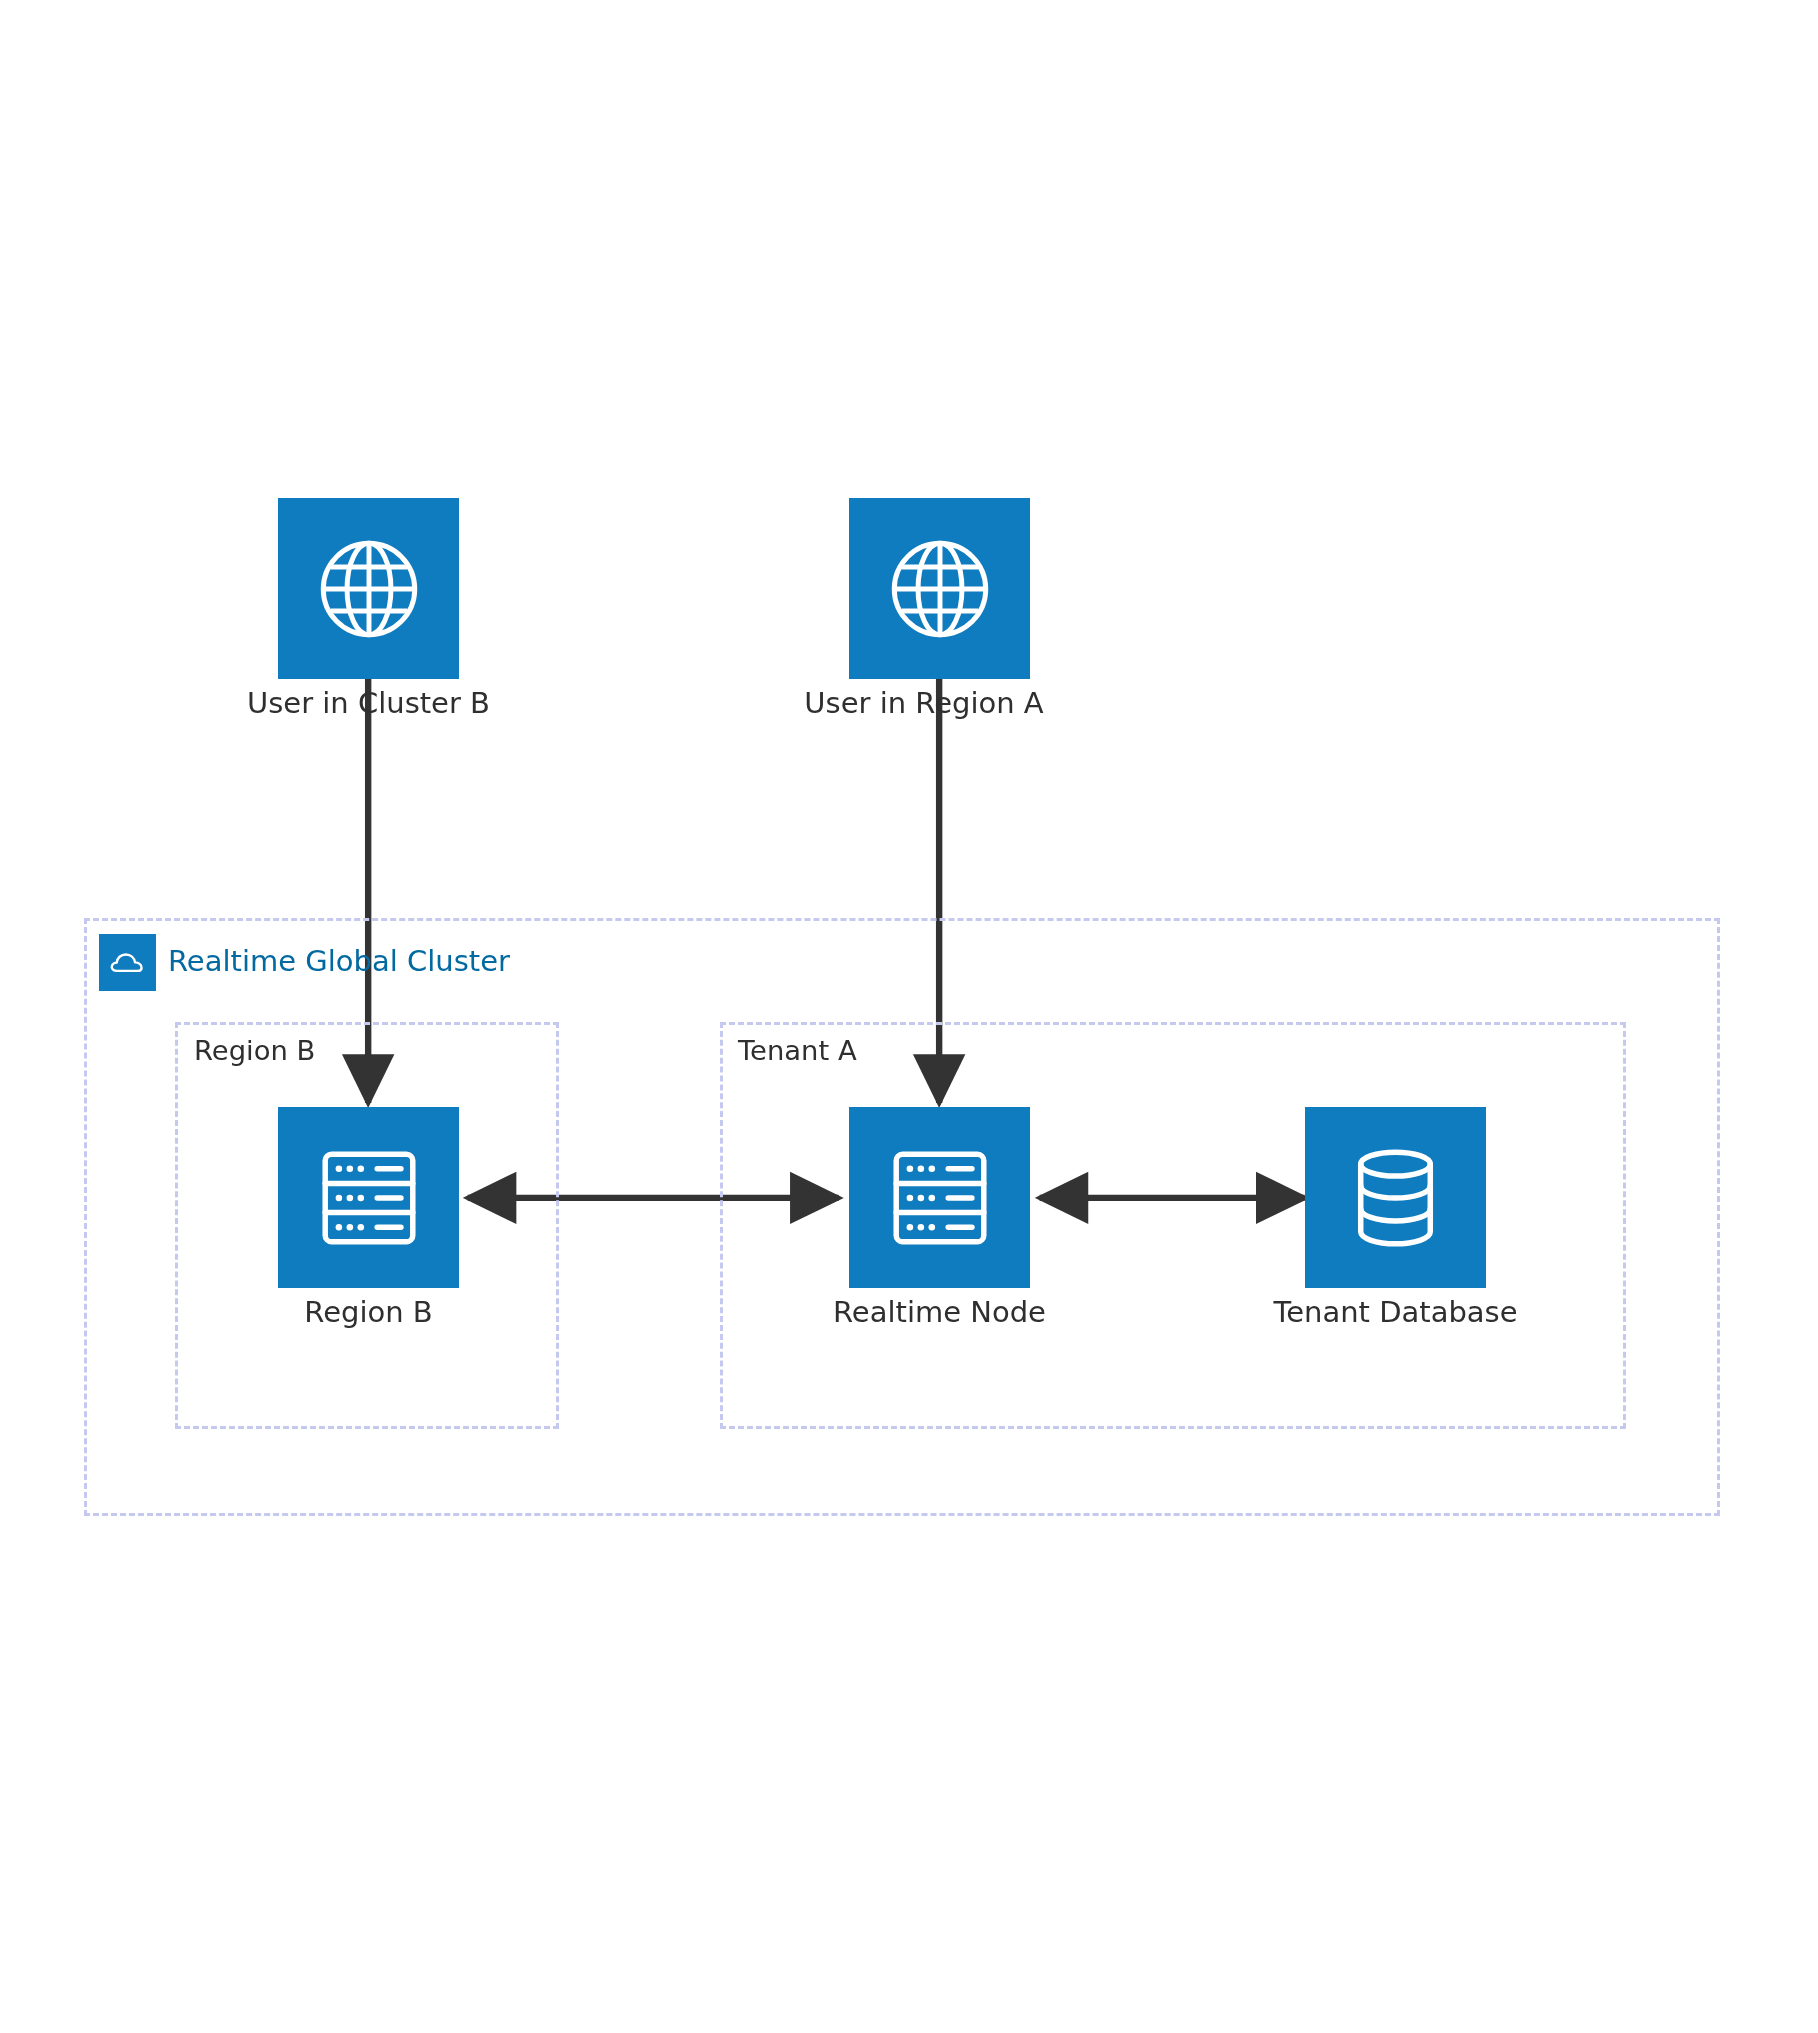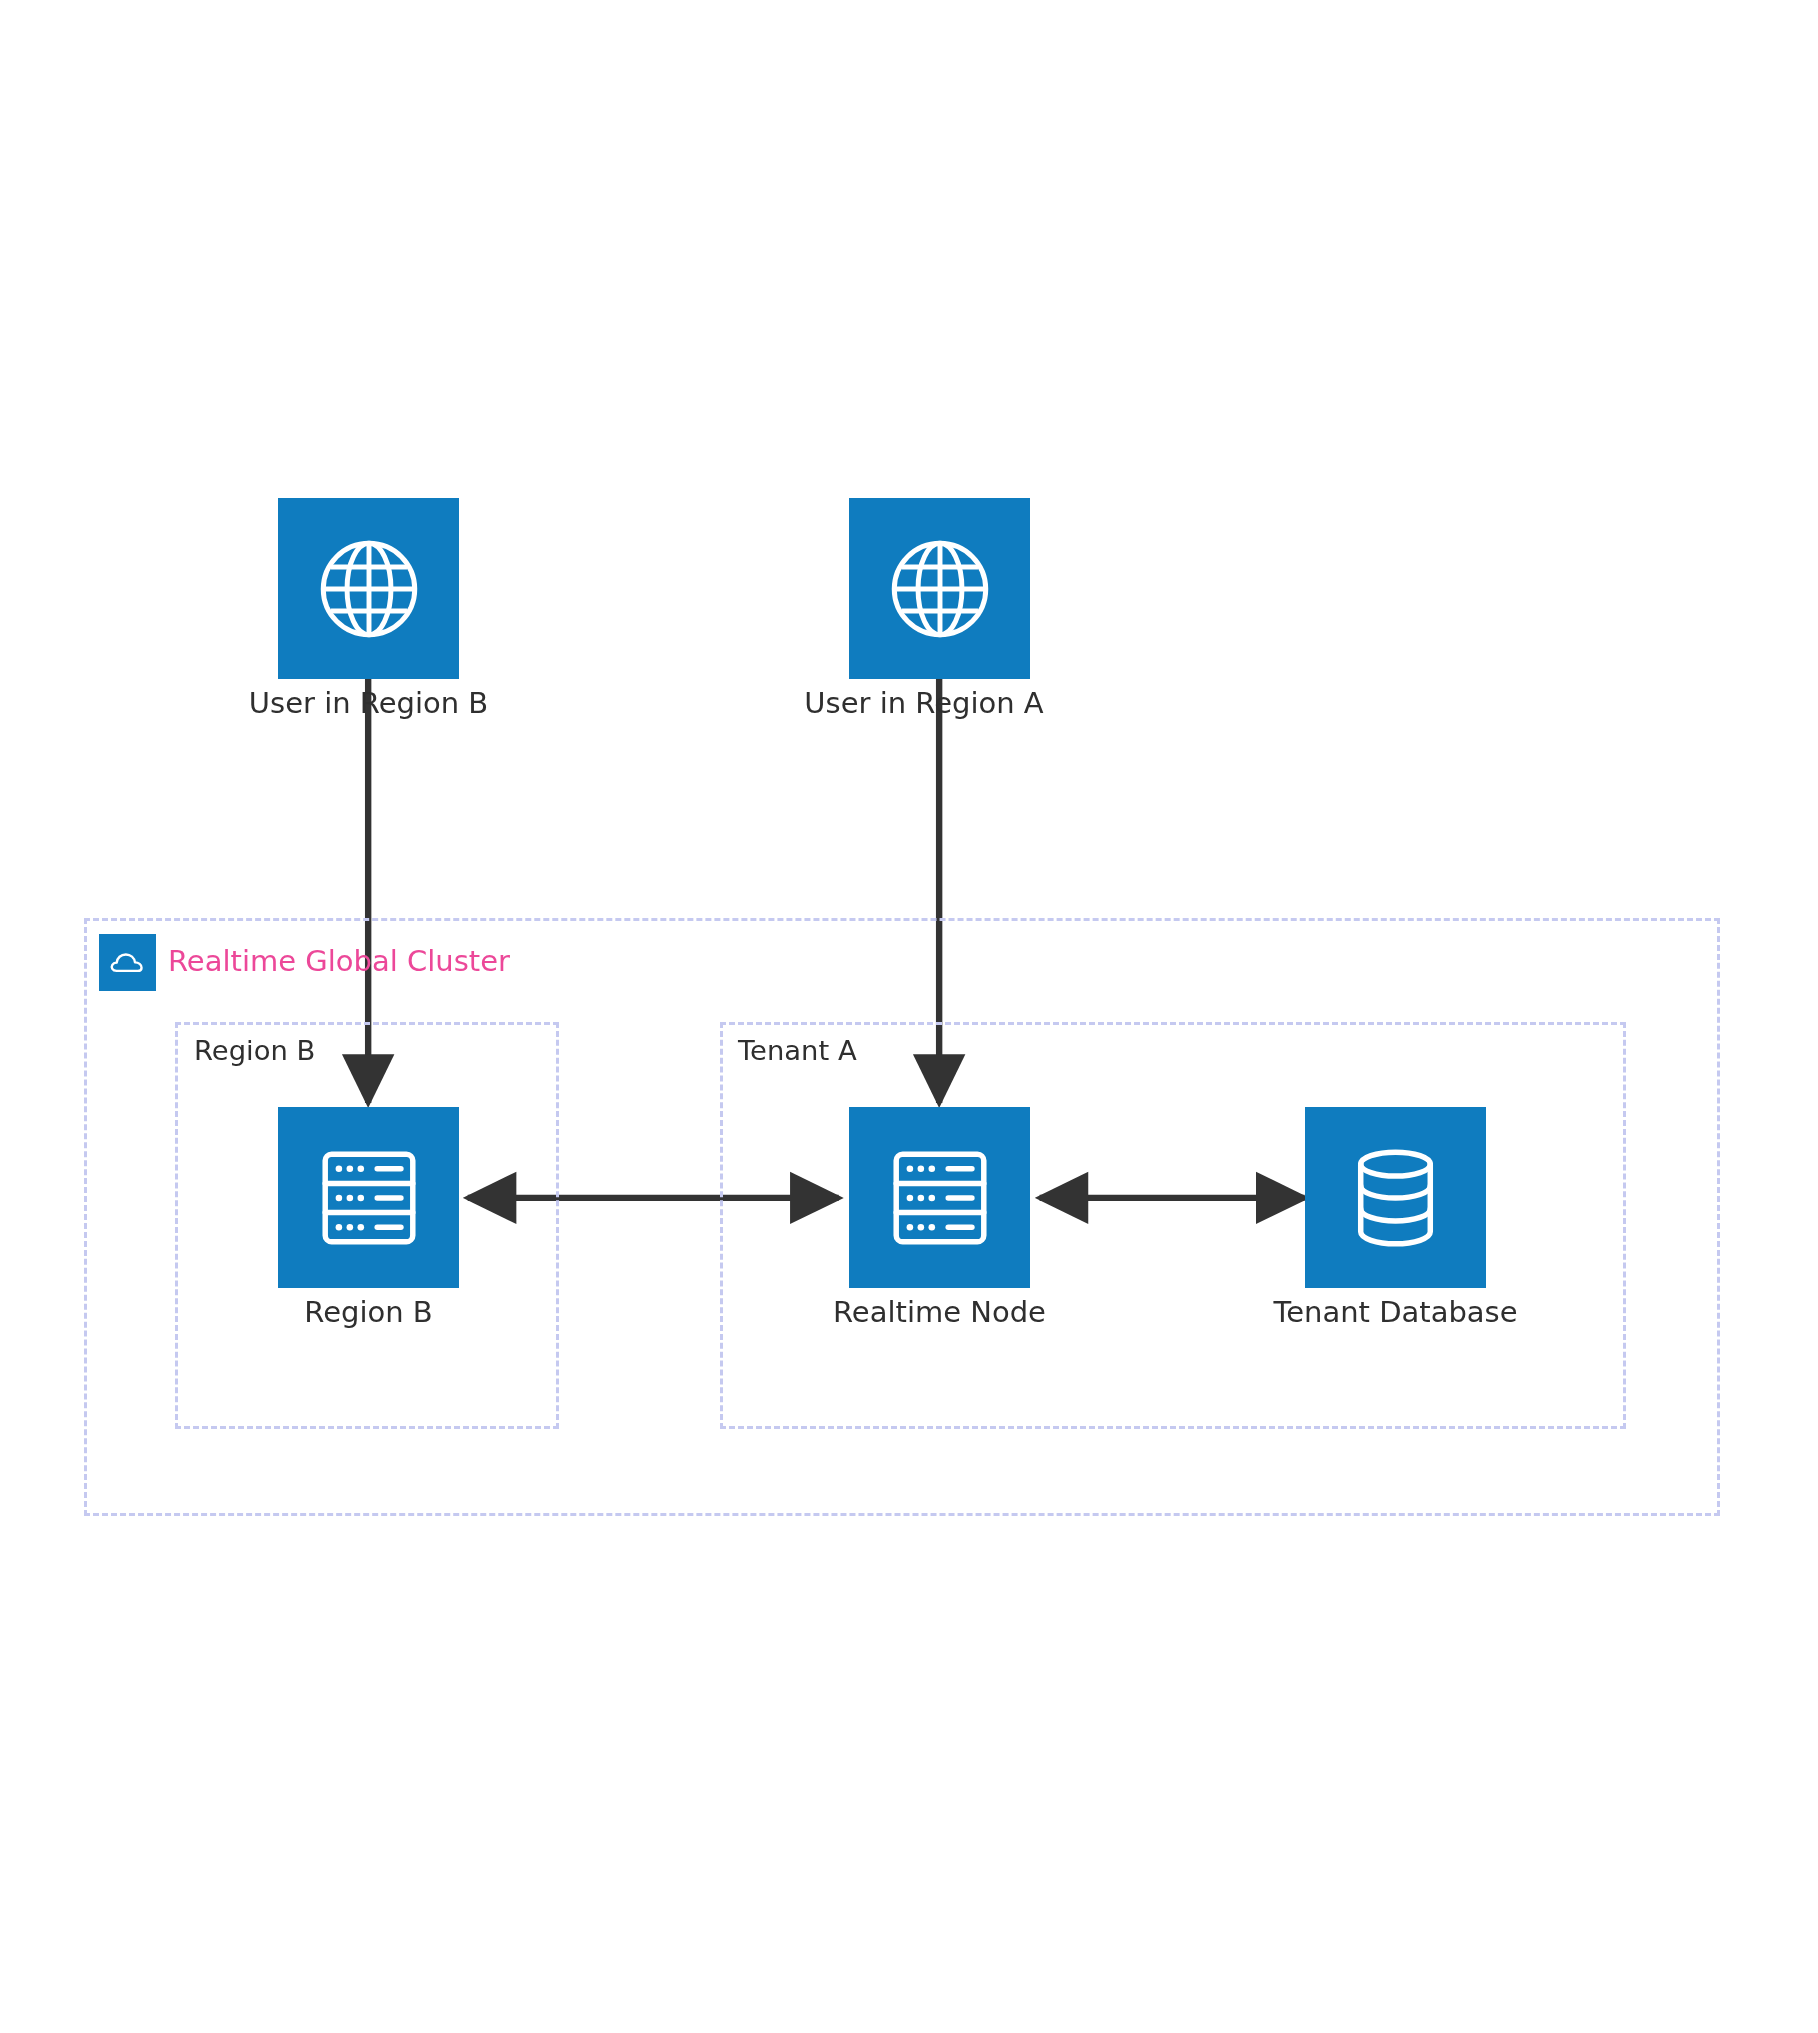--- a/index.html
+++ b/index.html
@@ -37,21 +37,21 @@
     width: 57px;
     height: 57px;
     background: #0f7cbf;
     display: flex;
     align-items: center;
     justify-content: center;
   }
   .cloud-badge svg { display: block; }
   .cluster-title {
     position: absolute;
-    color: #ec4899;
+    color: #0369a1;
     font-size: 29px;
     line-height: 1;
     white-space: nowrap;
   }
   
   .node {
     position: absolute;
   }
   .node-icon {
     width: 181px;
@@ -130,21 +130,21 @@
         <g fill="none" stroke="#ffffff" stroke-width="5.4">
           <circle cx="59" cy="59" r="50"></circle>
           <line x1="59" y1="9" x2="59" y2="109"></line>
           <line x1="9" y1="59" x2="109" y2="59"></line>
           <line x1="17.5" y1="35" x2="100.5" y2="35"></line>
           <line x1="17.5" y1="83" x2="100.5" y2="83"></line>
           <ellipse cx="59" cy="59" rx="24" ry="50"></ellipse>
         </g>
       </svg>
     </div>
-    <div class="node-label">User in Region B</div>
+    <div class="node-label">User in Cluster B</div>
   </div>
 
   <div class="node" style="left:849px; top:498px; width:150px;">
     <div class="node-icon">
       <svg width="108" height="108" viewBox="0 0 118 118" aria-hidden="true">
         <g fill="none" stroke="#ffffff" stroke-width="5.4">
           <circle cx="59" cy="59" r="50"></circle>
           <line x1="59" y1="9" x2="59" y2="109"></line>
           <line x1="9" y1="59" x2="109" y2="59"></line>
           <line x1="17.5" y1="35" x2="100.5" y2="35"></line>

